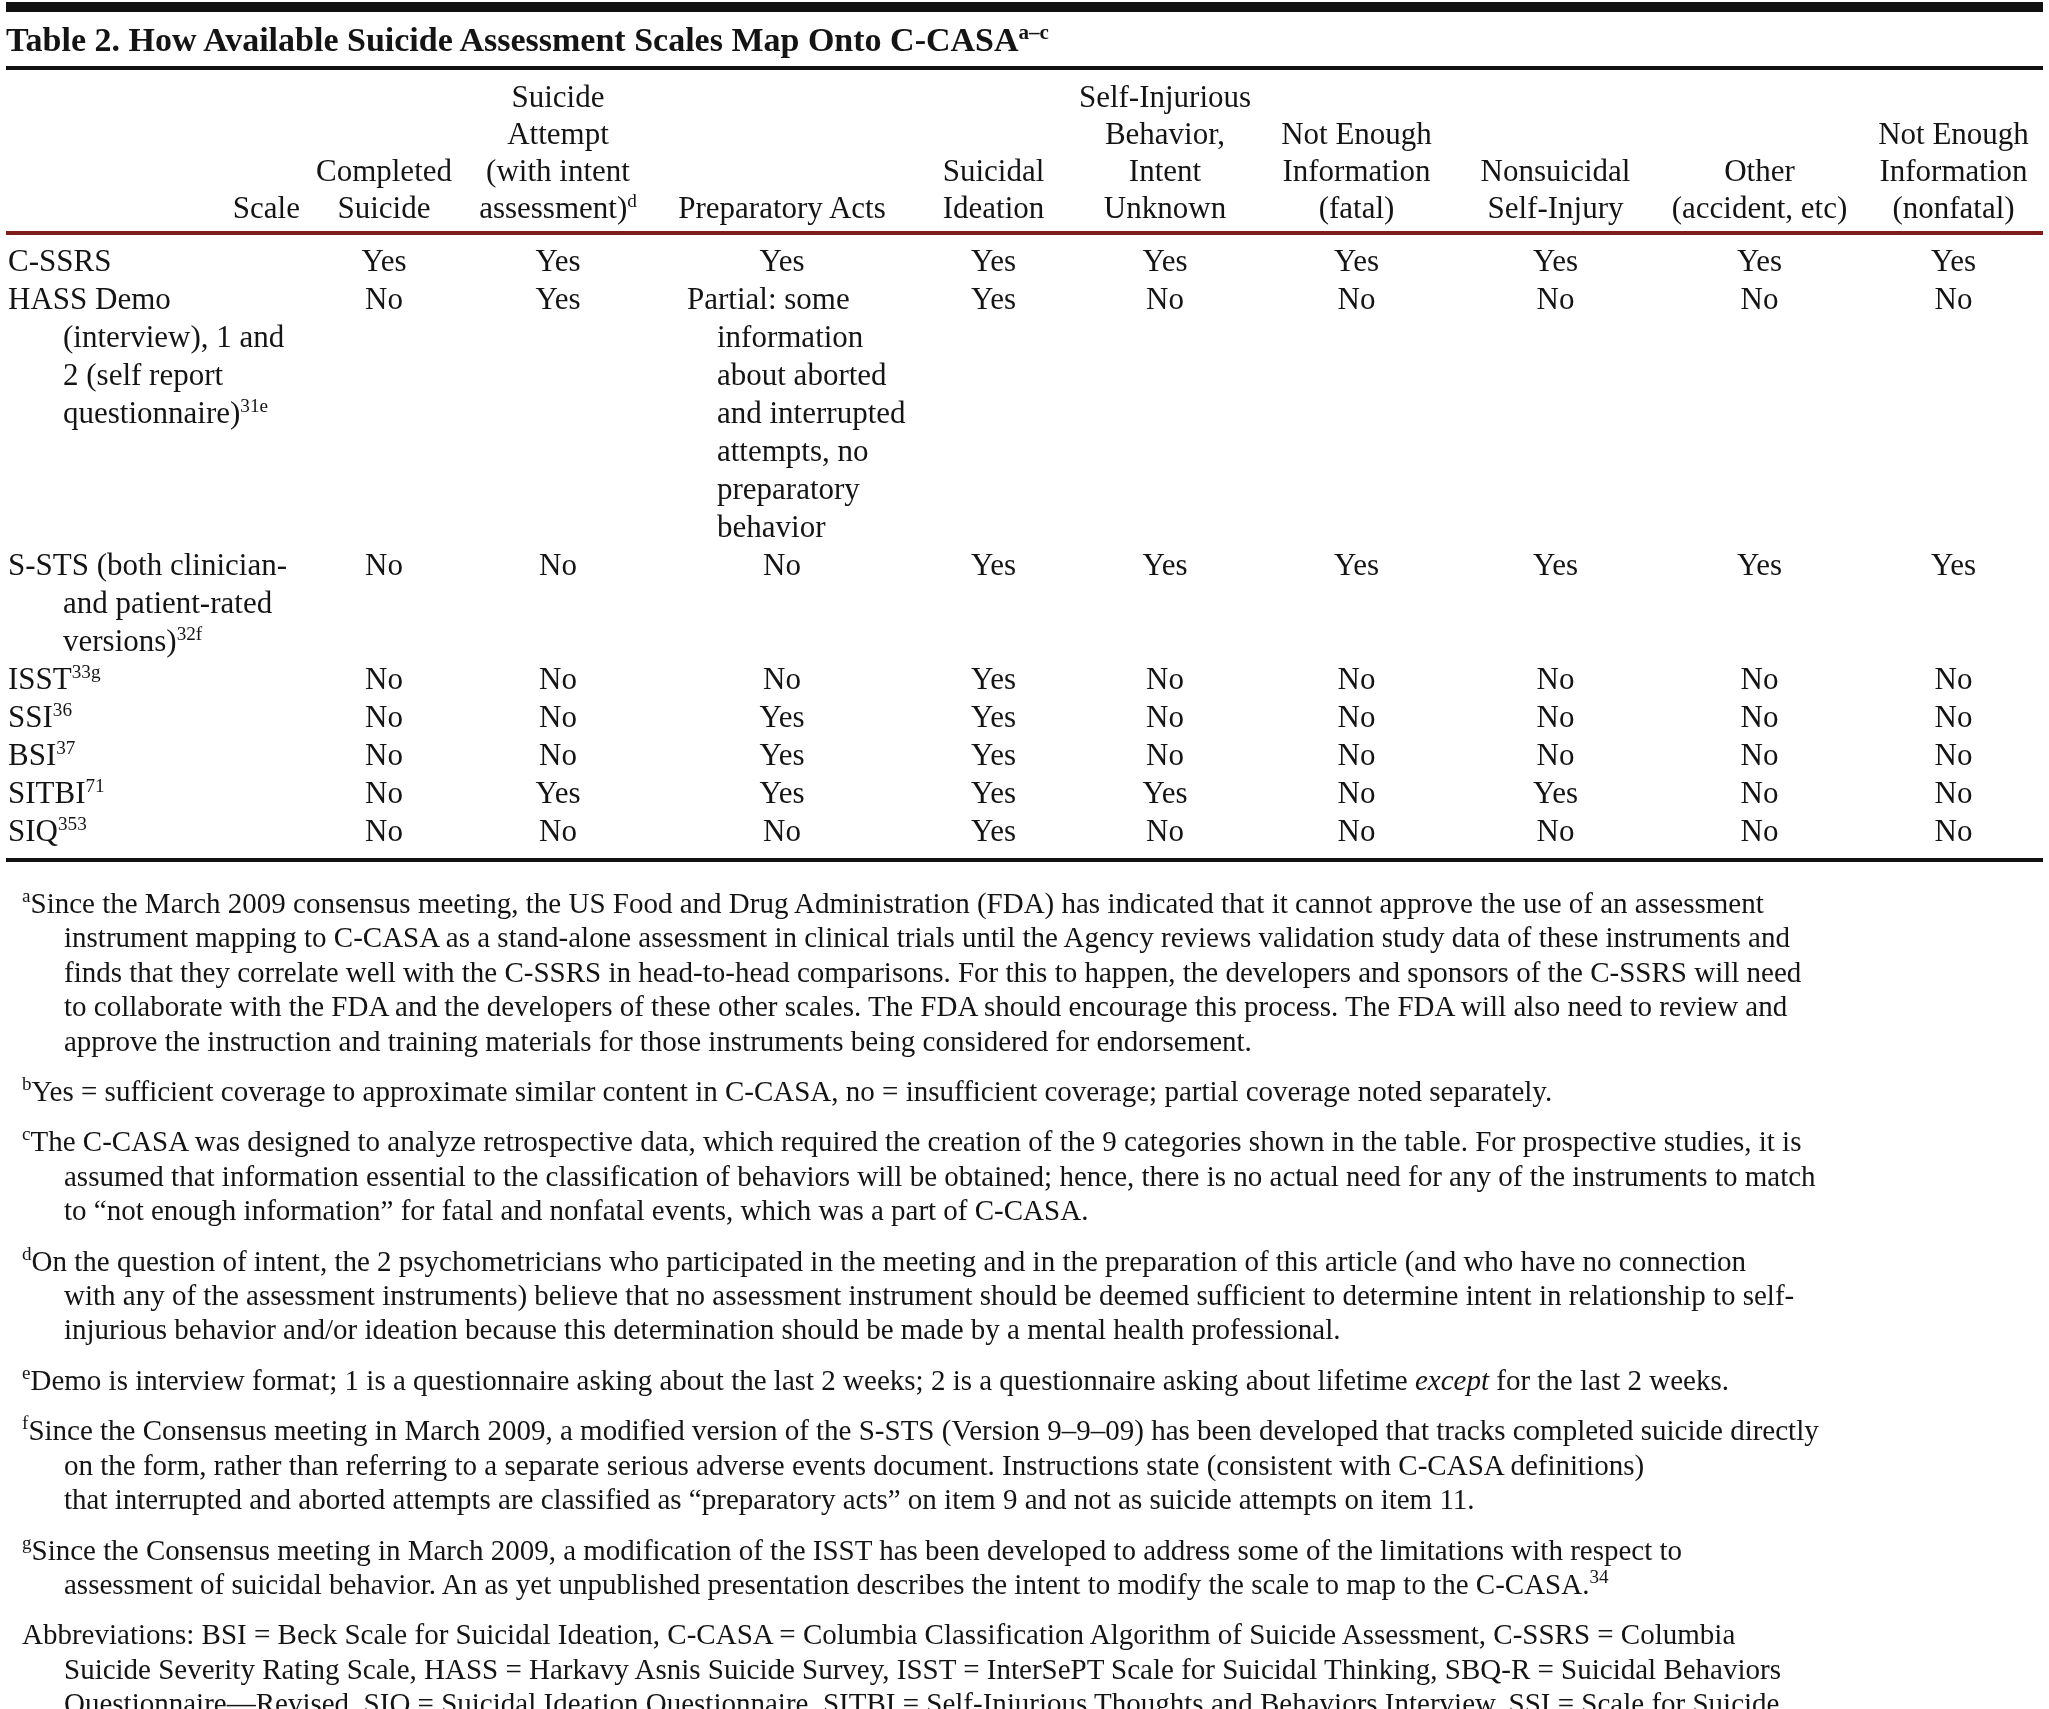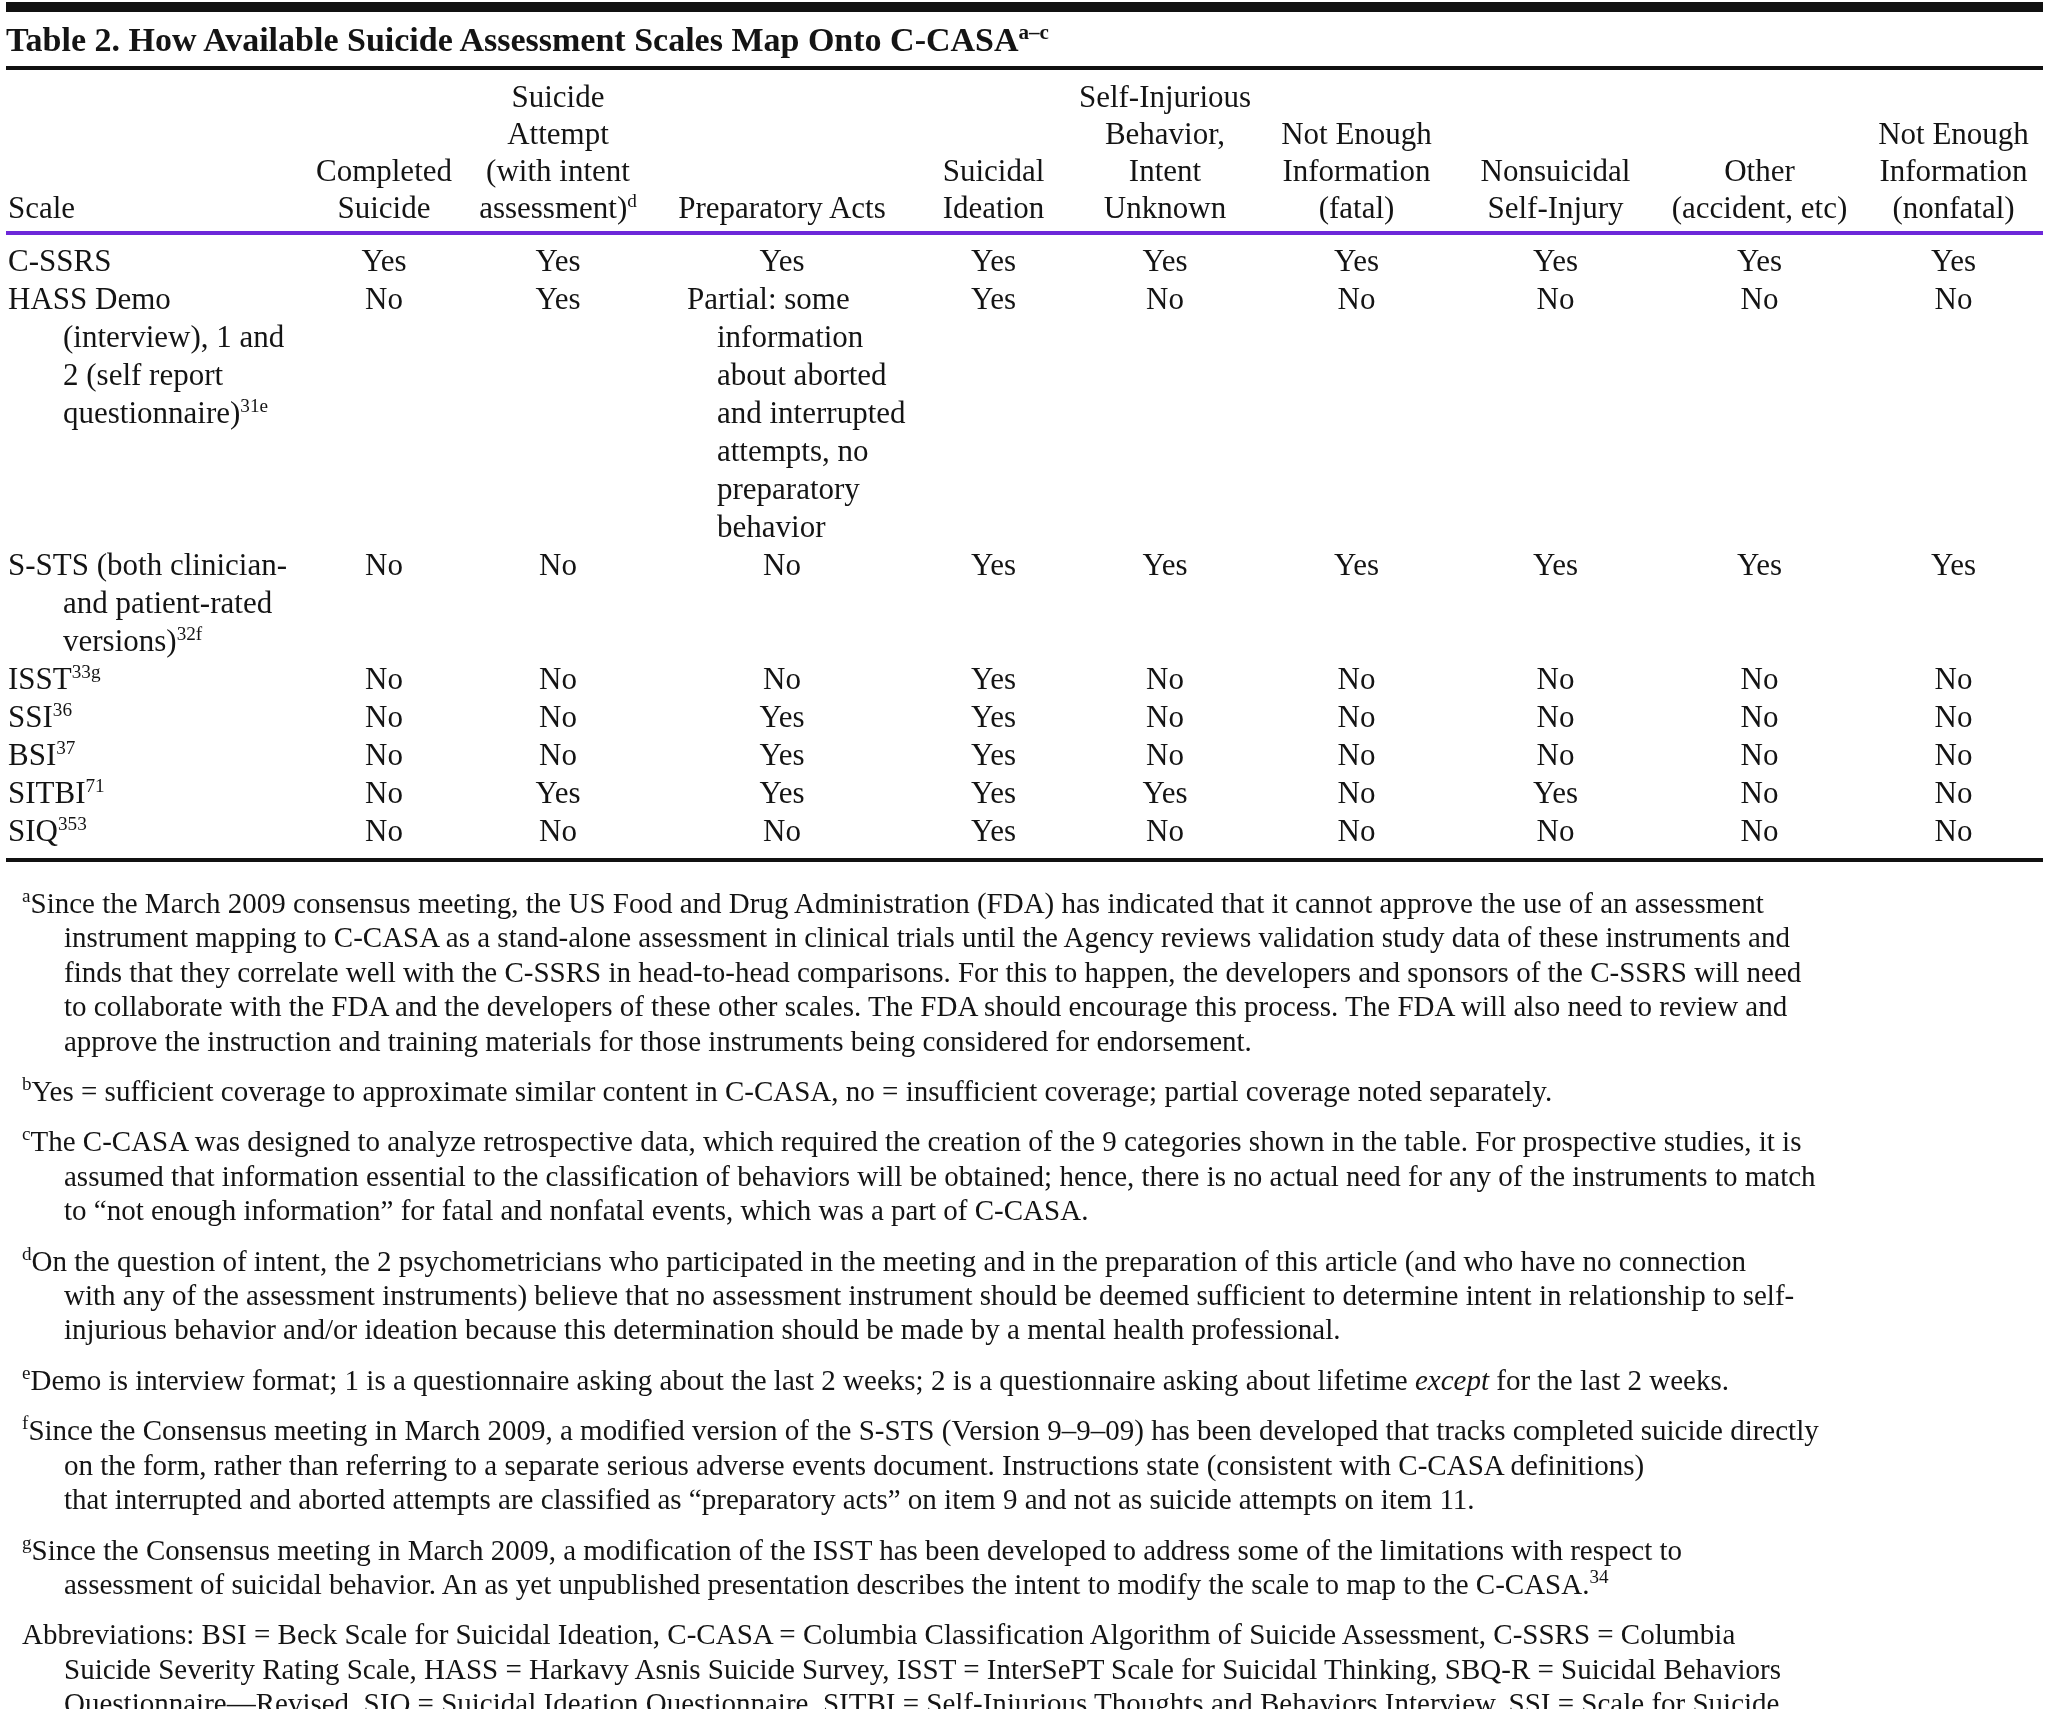--- a/index.html
+++ b/index.html
@@ -41,24 +41,24 @@
   table.map col.c6{width:199px;}
   table.map col.c7{width:199px;}
   table.map col.c8{width:209px;}
   table.map col.c9{width:179px;}
   thead th{
     font-weight:normal;
     vertical-align:bottom;
     text-align:center;
     line-height:37px;
     padding:8px 2px 5px 2px;
-    border-bottom:4px solid #6d28d9;
+    border-bottom:4px solid #7f1d1d;
   }
   thead th .hl{white-space:pre-line;}
-  thead th.h-scale{text-align:left;margin-left:12px;}
+  thead th.h-scale{text-align:right;margin-left:12px;}
   tbody th,tbody td{
     font-weight:normal;
     vertical-align:top;
     padding:0 2px;
   }
   tbody tr.first th,tbody tr.first td{padding-top:7px;}
   tbody th.scale{
     text-align:left;
     padding-left:57px;
     text-indent:-55px;

